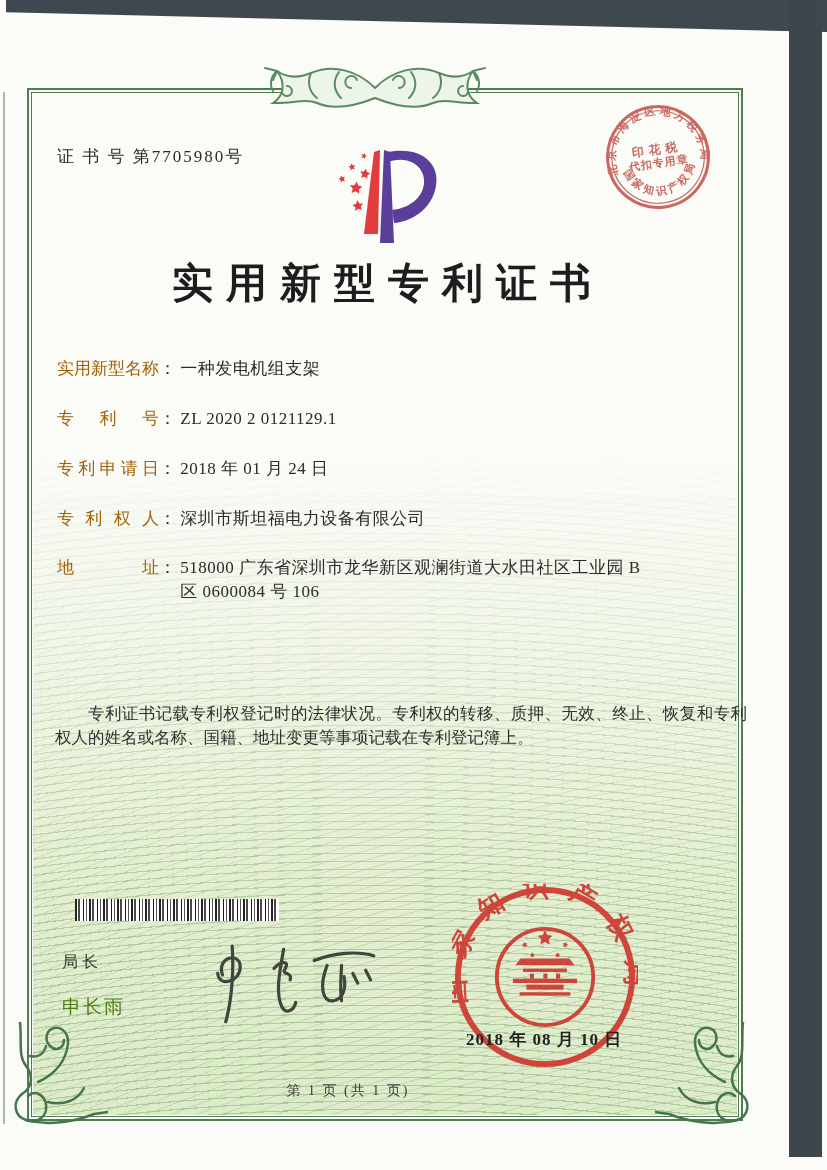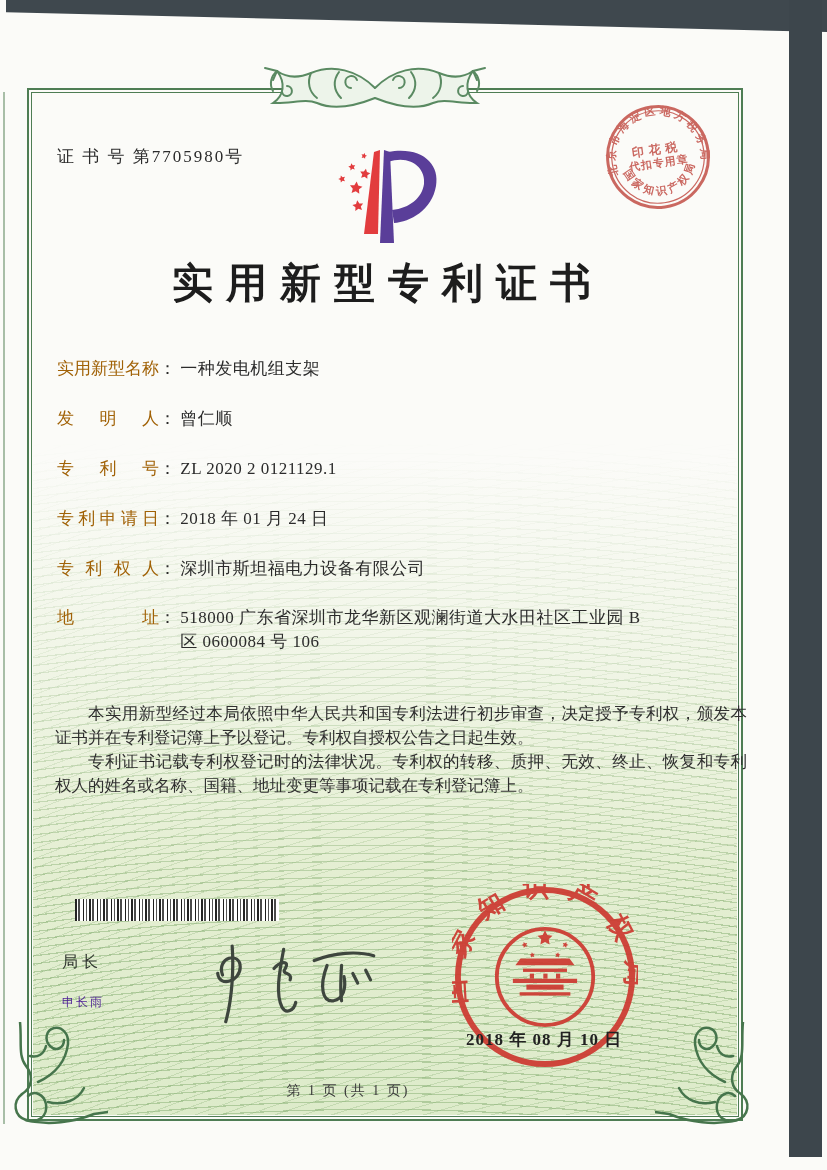--- a/index.html
+++ b/index.html
@@ -34,21 +34,21 @@
   .fvalue{color:#2b2b2b;letter-spacing:.5px;}
   .frow-addr{line-height:24px;margin-bottom:12px;}
   .addr-val{display:inline-block;width:478px;vertical-align:top;}
   .grant{position:absolute;left:398px;top:0;}
   .paras{left:55px;top:702px;width:692px;font-size:16.5px;line-height:24px;text-align:justify;color:#2f2f2f;}
   .paras p{margin:0;text-indent:33px;}
   .barcode{left:75px;top:899px;width:204px;height:22px;
       background:repeating-linear-gradient(90deg,#232323 0 2px,#fff 2px 3px,#4a4a4a 3px 5px,#fff 5px 8px,
                  #1d1d1d 8px 9px,#fff 9px 11px,#555 11px 12px,#fff 12px 14px);}
   .sig-title{left:62px;top:952px;font-size:16px;letter-spacing:4px;color:#2d332d;}
-  .sig-name{left:62px;top:994px;font-size:12px;letter-spacing:2px;color:#4c1d95;}
+  .sig-name{left:62px;top:994px;font-size:19px;letter-spacing:2px;color:#4d7c0f;}
   .seal-date{left:466px;top:1028px;font-size:17px;letter-spacing:1px;color:#222;font-weight:bold;}
   .footer{left:248px;top:1082px;width:200px;text-align:center;font-size:14px;letter-spacing:2px;color:#3c3c3c;}
   svg{display:block;}
 </style>
 </head>
 <body>
 
 <div class="page">
 
   <div class="abs scan-top"></div>
@@ -125,43 +125,38 @@
       </text>
     </g>
   </svg>
 
   <div class="abs fields">
     <div class="frow">
       <span class="flabel">实用新型名称</span><span class="fcolon">：</span>
       <span class="fvalue">一种发电机组支架</span>
     </div>
     <div class="frow">
-      <span class="flabel">发明人</span><span class="fcolon">：</span>
-      <span class="fvalue">曾仁顺</span>
-    </div>
-    <div class="frow">
       <span class="flabel">专利号</span><span class="fcolon">：</span>
       <span class="fvalue">ZL 2020 2 0121129.1</span>
     </div>
     <div class="frow">
       <span class="flabel">专利申请日</span><span class="fcolon">：</span>
       <span class="fvalue">2018 年 01 月 24 日</span>
     </div>
     <div class="frow">
       <span class="flabel">专利权人</span><span class="fcolon">：</span>
       <span class="fvalue">深圳市斯坦福电力设备有限公司</span>
     </div>
     <div class="frow frow-addr">
       <span class="flabel">地址</span><span class="fcolon">：</span>
       <span class="fvalue addr-val">518000 广东省深圳市龙华新区观澜街道大水田社区工业园 B 区 0600084 号 106</span>
     </div>
   </div>
 
   <div class="abs paras">
-    <p>本实用新型经过本局依照中华人民共和国专利法进行初步审查，决定授予专利权，颁发本证书并在专利登记簿上予以登记。专利权自授权公告之日起生效。</p>
     <p>专利证书记载专利权登记时的法律状况。专利权的转移、质押、无效、终止、恢复和专利权人的姓名或名称、国籍、地址变更等事项记载在专利登记簿上。</p>
   </div>
 
   <div class="abs barcode"></div>
 
   <div class="abs sig-title">局长</div>
   <div class="abs sig-name">申长雨</div>
   <svg class="abs" style="left:200px;top:938px" width="185" height="95" viewBox="0 0 230 110">
     <g fill="none" stroke="#3e463e" stroke-width="4" stroke-linecap="round" stroke-linejoin="round">
       <path d="M28,42 C20,20 50,12 50,32 C50,50 24,58 22,40"></path>

